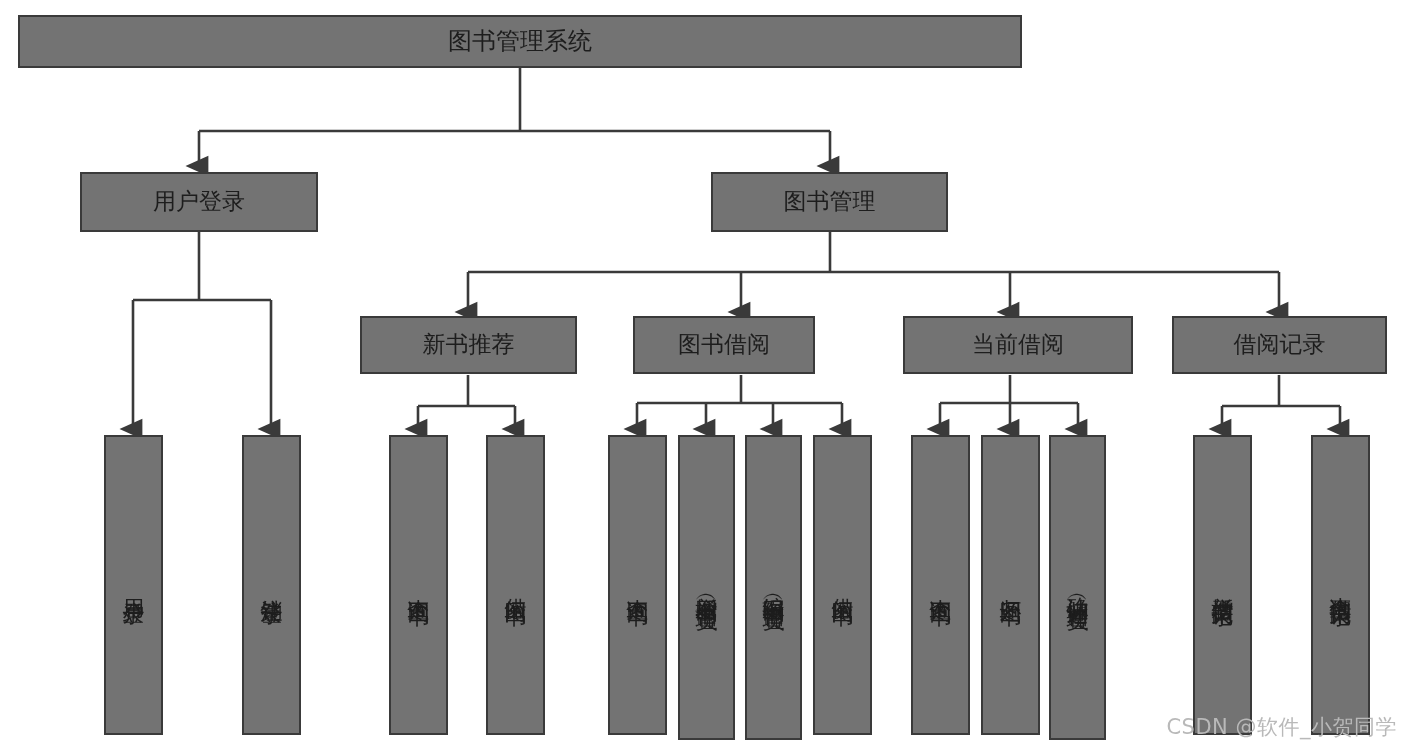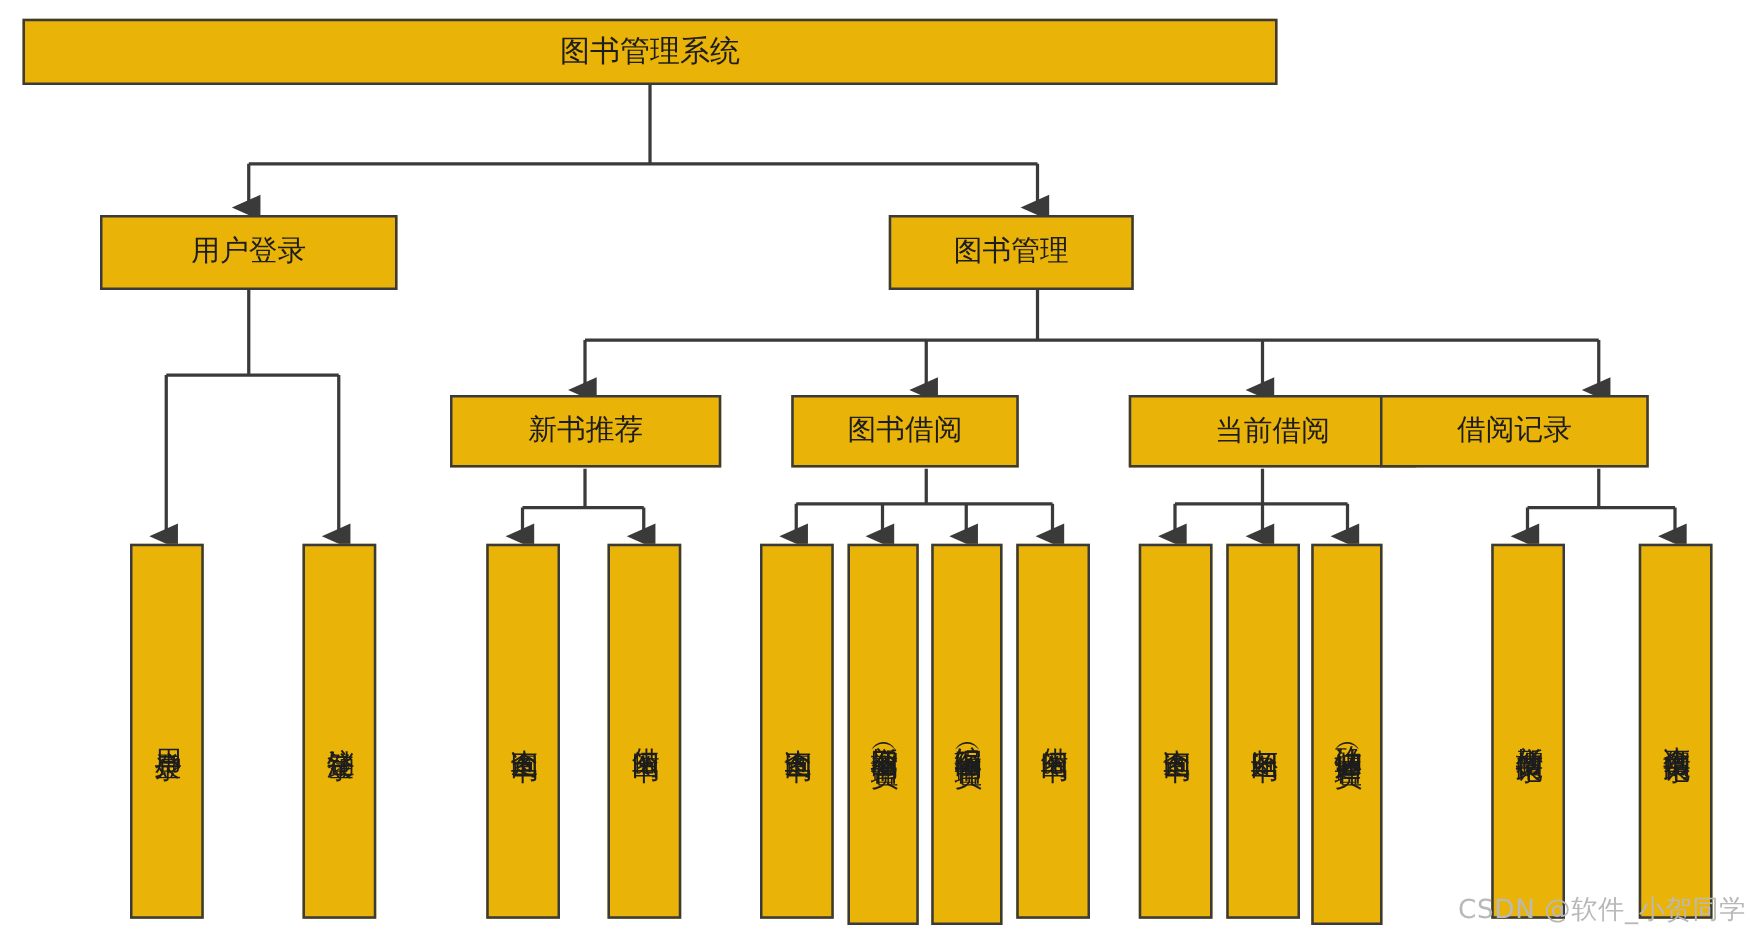--- a/index.html
+++ b/index.html
@@ -22,21 +22,21 @@
     position: absolute;
     left: 0;
     top: 0;
     width: 1405px;
     height: 747px;
     pointer-events: none;
   }
   .node {
     position: absolute;
     box-sizing: border-box;
-    background: #eab308;
+    background: #737373;
     border: 2px solid #3a3a3a;
     display: flex;
     align-items: center;
     justify-content: center;
     color: #1d1d1d;
     z-index: 2;
   }
   .node-label {
     display: block;
     text-align: center;
@@ -132,37 +132,37 @@
   </svg>
 
   <div class="node horiz root" style="left:18px; top:15px; width:1004px; height:53px;">
     <span class="node-label">图书管理系统</span>
   </div>
 
   <div class="node horiz" style="left:80px; top:172px; width:238px; height:60px;">
     <span class="node-label">用户登录</span>
   </div>
 
-  <div class="node horiz" style="left:711px; top:172px; width:196px; height:60px;">
+  <div class="node horiz" style="left:711px; top:172px; width:237px; height:60px;">
     <span class="node-label">图书管理</span>
   </div>
 
   <div class="node horiz" style="left:360px; top:316px; width:217px; height:58px;">
     <span class="node-label">新书推荐</span>
   </div>
 
   <div class="node horiz" style="left:633px; top:316px; width:182px; height:58px;">
     <span class="node-label">图书借阅</span>
   </div>
 
   <div class="node horiz" style="left:903px; top:316px; width:230px; height:58px;font-family:Liberation Serif, serif;">
     <span class="node-label">当前借阅</span>
   </div>
 
-  <div class="node horiz" style="left:1104px; top:316px; width:215px; height:58px;">
+  <div class="node horiz" style="left:1172px; top:316px; width:215px; height:58px;">
     <span class="node-label">借阅记录</span>
   </div>
 
   <div class="node vert" style="left:104px; top:435px; width:59px; height:300px;">
     <span class="node-label">用户登录</span>
   </div>
 
   <div class="node vert" style="left:242px; top:435px; width:59px; height:300px;">
     <span class="node-label">注销登录</span>
   </div>

